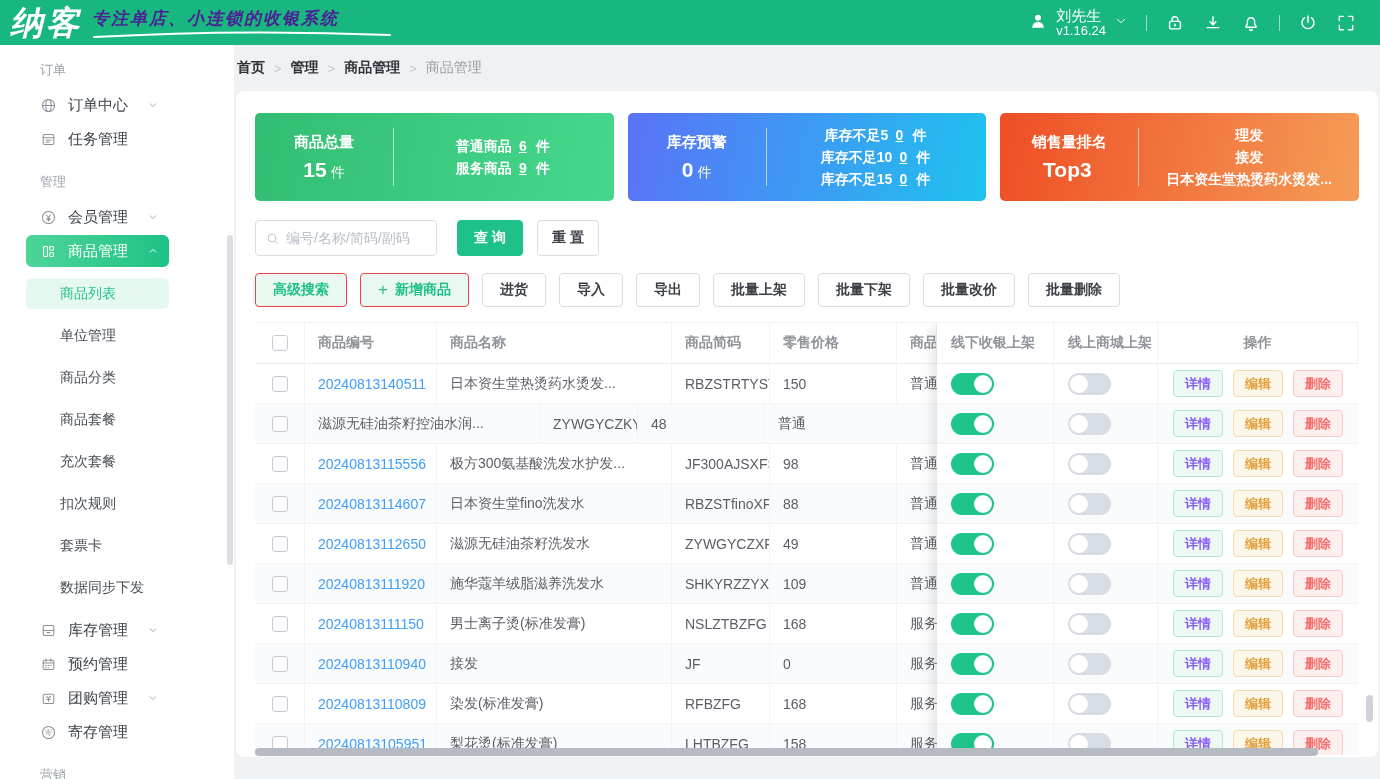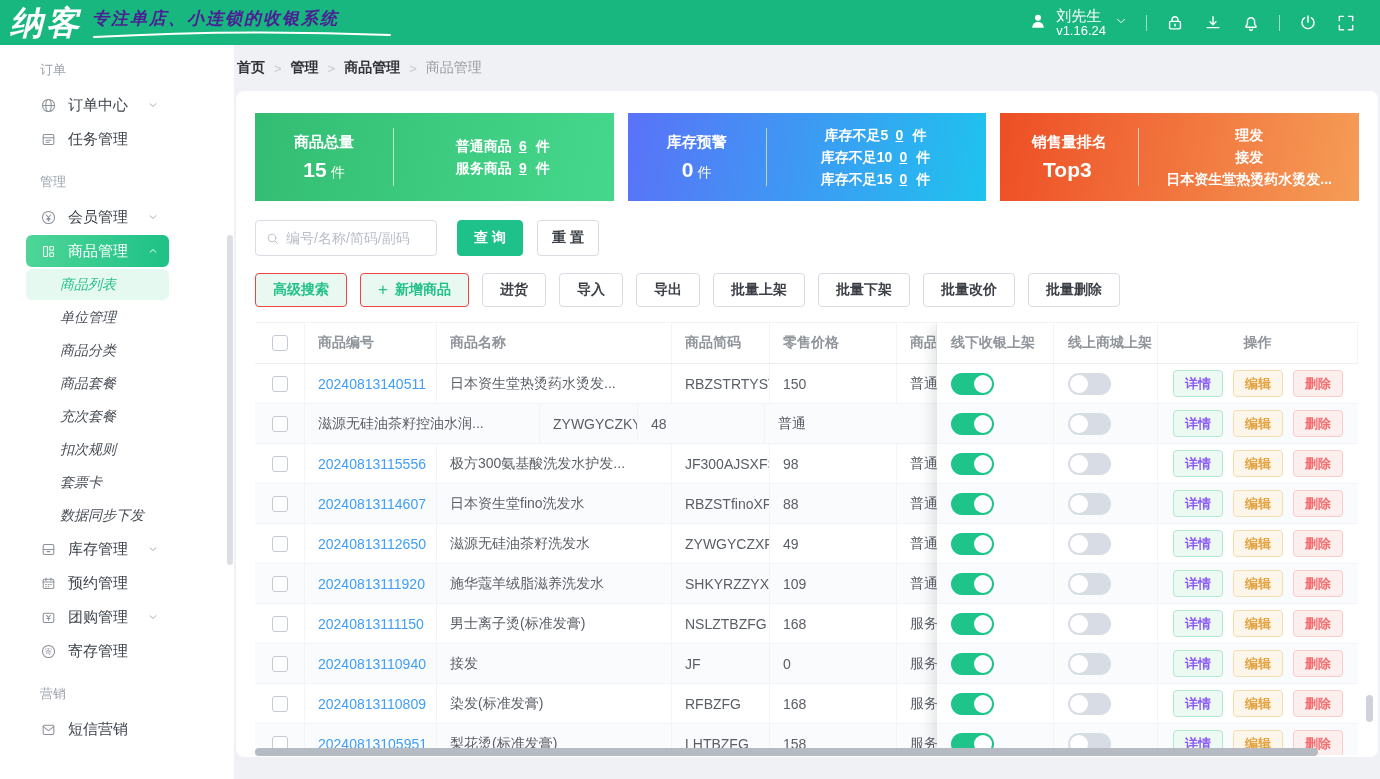--- a/index.html
+++ b/index.html
@@ -30,37 +30,37 @@
   .side-scroll-thumb { position:absolute; right:1px; top:190px; width:6px; height:330px; background:#dcdee3; border-radius:3px; }
   .side-section { padding:16px 0 8px 40px; font-size:13px; color:#9ca3ab; }
   .side-item { margin:2px 26px; width:143px; height:32px; border-radius:6px; display:flex; align-items:center;
     padding-left:14px; font-size:15px; color:#3d434b; cursor:pointer; position:relative; }
   .side-item .micon { display:flex; margin-right:11px; color:#8b9199; }
   .side-item .micon svg { width:17px; height:17px; stroke:currentColor; fill:none; stroke-width:1.5; stroke-linecap:round; }
   .side-item .chevron { position:absolute; right:10px; display:flex; color:#9ca3ab; }
   .side-item .chevron svg { width:12px; height:12px; stroke:currentColor; fill:none; stroke-width:1.8; stroke-linecap:round; stroke-linejoin:round; }
   .side-item.active { background:linear-gradient(90deg,#4ed598,#1ec186); color:#fff; }
   .side-item.active .micon, .side-item.active .chevron { color:#fff; }
-  .side-sub { margin:2px 26px; width:143px; height:31px; border-radius:6px; display:flex; align-items:center;
-    padding-left:34px; font-size:14px; color:#474d55; cursor:pointer;font-style:italic; }
+  .side-sub { margin:11px 26px; width:143px; height:31px; border-radius:6px; display:flex; align-items:center;
+    padding-left:34px; font-size:14px; color:#474d55; cursor:pointer; }
   .side-sub.selected { background:#e6f9f1; color:#26c08b; }
 
   
   .content { position:absolute; left:213px; top:45px; width:1185px; height:734px; }
   .breadcrumb { height:46px; display:flex; align-items:center; padding-left:24px; font-size:14px; }
   .crumb { color:#2f3238; font-weight:700; cursor:pointer; }
   .crumb.last { color:#9a9da3; font-weight:400; cursor:default; }
   .crumb-sep { color:#c5c8ce; margin:0 9px; font-size:13px; }
 
   .panel { position:absolute; left:23px; top:46px; width:1142px; height:666px; background:#fff;
     border-radius:8px; padding:22px 19px 0 19px; overflow:hidden; }
 
   
   .stats { display:flex; gap:14px; }
-  .stat-card { width:359px; height:88px; border-radius:0; color:#fff; display:flex; align-items:center; }
+  .stat-card { width:359px; height:88px; border-radius:5px; color:#fff; display:flex; align-items:center; }
   .stat-left { width:138px; display:flex; flex-direction:column; align-items:center; gap:6px; }
   .stat-title { font-size:15px; font-weight:700; }
   .stat-value { font-size:14px; }
   .stat-value b { font-size:21px; margin-right:4px; }
   .stat-div { width:1px; height:58px; background:rgba(255,255,255,.6); }
   .stat-right { flex:1; display:flex; flex-direction:column; align-items:center; justify-content:center; font-size:14px; font-weight:700; }
   .stat-line { display:grid; grid-template-columns:auto 22px 18px; align-items:center; line-height:22px; }
   .stat-line .sl-label { text-align:right; }
   .stat-line u { text-align:center; font-weight:700; cursor:pointer; }
   .stat-line .sl-unit { text-align:left; margin-left:2px; }

